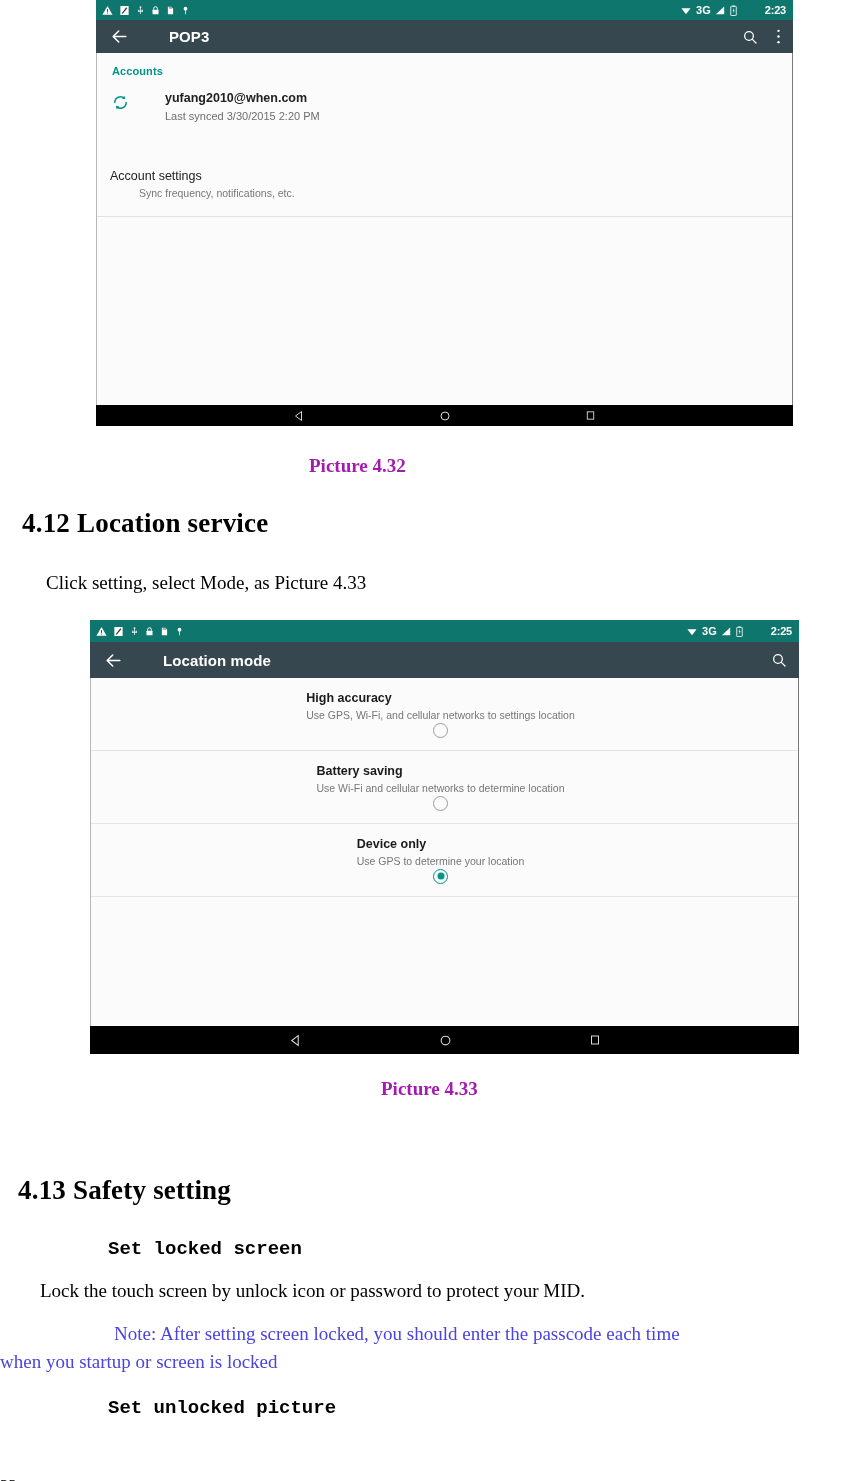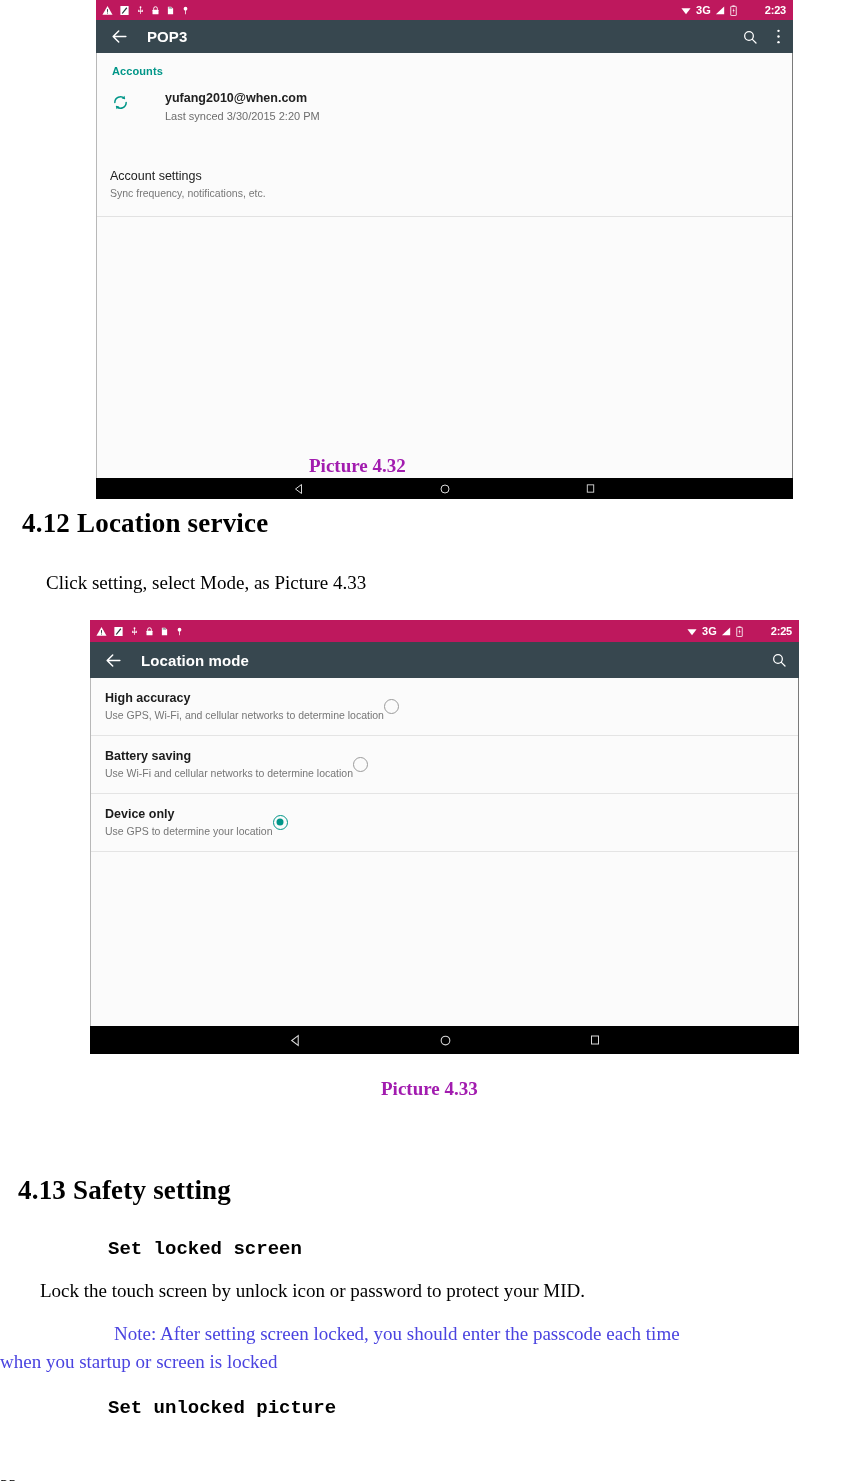--- a/index.html
+++ b/index.html
@@ -19,21 +19,21 @@
   
   .android-shot {
     position: absolute;
     background: #ffffff;
     box-sizing: border-box;
   }
   .shot-1 { left: 96px; top: 0px; width: 697px; height: 426px; }
   .shot-2 { left: 90px; top: 620px; width: 709px; height: 434px; }
 
   .status-bar {
-    background: #be185d;
+    background: #0f766e;
     height: 20px;
     display: flex;
     align-items: center;
     padding: 0 7px 0 6px;
     box-sizing: border-box;
   }
   .shot-2 .status-bar { height: 22px; }
   .status-left { display: flex; align-items: center; gap: 6px; flex: 1; }
   .status-right { display: flex; align-items: center; gap: 4px; }
   .sb-ico { display: block; }
@@ -61,34 +61,34 @@
     align-items: center;
     padding: 0 12px 0 14px;
     box-sizing: border-box;
   }
   .shot-2 .app-bar { height: 36px; }
   .app-bar-title {
     color: #ffffff;
     font-family: "Liberation Sans", sans-serif;
     font-size: 15px;
     font-weight: 600;
-    margin-left: 18px;
+    margin-left: 40px;
     letter-spacing: 0.1px;
   }
   .app-bar-spacer { flex: 1; }
   .app-bar-actions { display: flex; align-items: center; gap: 18px; }
 
   .content-area {
     background: #fbfbfb;
     border-left: 1px solid #b8b8b8;
     border-right: 1px solid #7a7a7a;
     box-sizing: border-box;
     overflow: hidden;
   }
-  .shot-1 .content-area { height: 425px; }
+  .shot-1 .content-area { height: 352px; }
   .shot-2 .content-area { height: 348px; }
 
   .nav-bar {
     background: #000000;
     height: 21px;
     display: flex;
     align-items: center;
     justify-content: space-around;
     padding: 0 130px;
     box-sizing: border-box;
@@ -132,30 +132,33 @@
     color: #212121;
     font-weight: 500;
     line-height: 1.3;
   }
   .settings-sub {
     font-family: "Liberation Sans", sans-serif;
     font-size: 10.5px;
     color: #777777;
     margin-top: 2px;
     line-height: 1.3;
+    margin-left: 29px;
   }
   .hr-line { height: 1px; background: #e2e2e2; margin-top: 16px; }
 
   
   .loc-item {
     display: flex;
     align-items: center;
+    justify-content: space-between;
     padding: 12px 22px 12px 14px;
     box-sizing: border-box;
     border-bottom: 1px solid #e4e4e4;
+    flex-direction: column;
   }
   .loc-title {
     font-family: "Liberation Sans", sans-serif;
     font-size: 12.5px;
     color: #1b1b1b;
     font-weight: 600;
     line-height: 1.3;
   }
   .loc-sub {
     font-family: "Liberation Sans", sans-serif;
@@ -408,21 +411,21 @@
           <circle cx="10.5" cy="10.5" r="6.5" fill="none" stroke="#fff" stroke-width="1.9"></circle>
           <line x1="15.5" y1="15.5" x2="21" y2="21" stroke="#fff" stroke-width="1.9" stroke-linecap="round"></line>
         </svg>
     </span>
   </div>
 
   <div class="content-area">
     <div class="loc-item">
       <span>
         <span class="loc-title" style="display:block">High accuracy</span>
-        <span class="loc-sub" style="display:block">Use GPS, Wi-Fi, and cellular networks to determine location</span>
+        <span class="loc-sub" style="display:block">Use GPS, Wi-Fi, and cellular networks to settings location</span>
       </span>
       <span class="radio"></span>
     </div>
 
     <div class="loc-item">
       <span>
         <span class="loc-title" style="display:block">Battery saving</span>
         <span class="loc-sub" style="display:block">Use Wi-Fi and cellular networks to determine location</span>
       </span>
       <span class="radio"></span>

